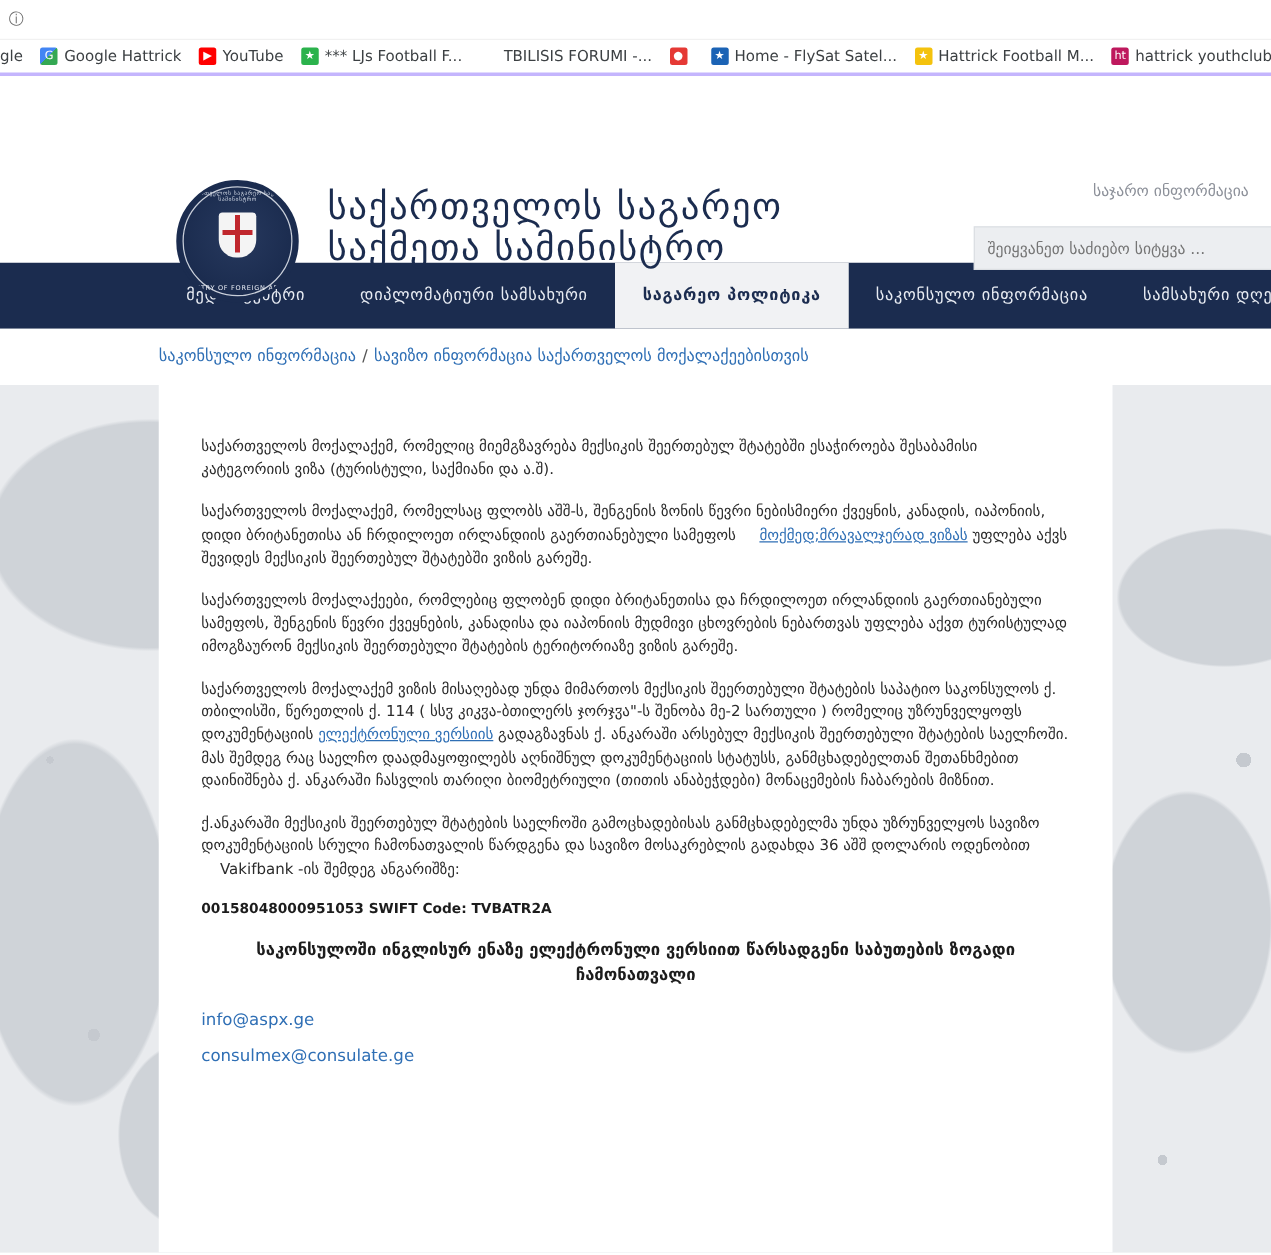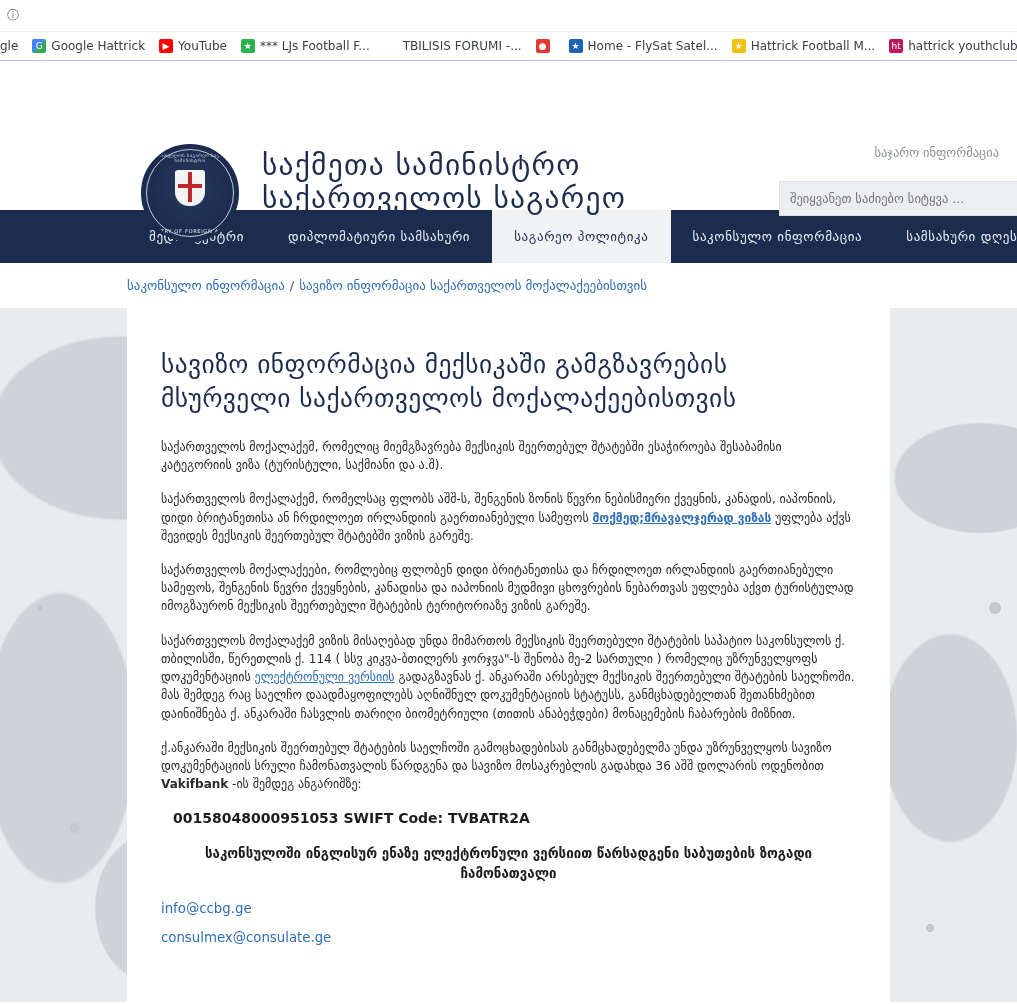--- a/index.html
+++ b/index.html
@@ -42,21 +42,21 @@
   .urltext .path { color: #5f6368; }
 
   .bookmarks {
     height: 29px;
     background: #ffffff;
     display: flex;
     align-items: center;
     font-size: 12px;
     color: #3c4043;
     overflow: hidden;
-    border-bottom: 1px solid #c4b5fd;
+    border-bottom: 3px solid #c4b5fd;
     padding-left: 0px;
   }
   .bm {
     display: flex;
     align-items: center;
     gap: 5px;
     padding: 0 7px;
     height: 24px;
     white-space: nowrap;
     flex: 0 0 auto;
@@ -206,20 +206,21 @@
     display: flex;
     align-items: center;
     padding: 0 22px;
     letter-spacing: 0.6px;
     white-space: nowrap;
     color: #e8ecf3;
   }
   .nav .item.active {
     background: #f1f2f4;
     color: #1b2c4f;
+    font-weight: bold;
   }
 
   
   .crumbs {
     height: 45px;
     background: #ffffff;
     display: flex;
     align-items: center;
     padding-left: 127px;
     font-size: 13px;
@@ -271,24 +272,24 @@
     color: #1b2c4f;
     letter-spacing: 0.4px;
   }
   p.para {
     margin: 0 0 16px 0;
     font-size: 12px;
     line-height: 1.52;
     color: #2b2b2b;
   }
   p.para a { color: #2f6fb5; }
-  .b { font-weight: bold; }
+  .b { font-weight: normal; margin-left: 15px; }
   .acct {
-    margin: 16px 0 18px 12px;
-    font-size: 14px;
+    margin: 16px 0 18px 0;
+    font-size: 11px;
     font-weight: bold;
     color: #1c1c1c;
   }
   .notebold {
     margin: 0 0 18px 0;
     font-size: 13.3px;
     font-weight: bold;
     color: #1c1c1c;
     line-height: 1.5;
     text-align: center;
@@ -349,22 +350,22 @@
   <div class="hdr">
     <div class="inner">
       <div class="emblem">
         <div class="ring"></div>
         <div class="curve-top">საქართველოს საგარეო საქმეთა სამინისტრო</div>
         <div class="shield"></div>
         <div class="curve">MINISTRY OF FOREIGN AFFAIRS OF GEORGIA</div>
       </div>
 
       <div class="sitetitle">
+        <div>საქართველოს საგარეო</div>
         <div>საქმეთა სამინისტრო</div>
-        <div>საქართველოს საგარეო</div>
       </div>
 
       <div class="toplink">საჯარო ინფორმაცია</div>
 
       <div class="searchbox">
         <input type="text" placeholder="შეიყვანეთ საძიებო სიტყვა ..." style="">
       </div>
     </div>
   </div>
 
@@ -379,34 +380,33 @@
   <div class="crumbs">
     <a href="#">საკონსულო ინფორმაცია</a>
     <span class="sep">/</span>
     <a href="#">სავიზო ინფორმაცია საქართველოს მოქალაქეებისთვის</a>
   </div>
 
   <div class="bodyarea">
     <div class="mapbg"></div>
 
     <div class="content">
-      <h1 class="pagetitle">სავიზო ინფორმაცია მექსიკაში გამგზავრების მსურველი საქართველოს მოქალაქეებისთვის</h1>
 
       <p class="para">საქართველოს მოქალაქემ, რომელიც მიემგზავრება მექსიკის შეერთებულ შტატებში ესაჭიროება შესაბამისი კატეგორიის ვიზა (ტურისტული, საქმიანი და ა.შ).</p>
 
       <p class="para"><span>საქართველოს მოქალაქემ, რომელსაც ფლობს აშშ-ს, შენგენის ზონის წევრი ნებისმიერი ქვეყნის, კანადის, იაპონიის, დიდი ბრიტანეთისა ან ჩრდილოეთ ირლანდიის გაერთიანებული სამეფოს </span><a href="#" class="b">მოქმედ;მრავალჯერად ვიზას</a><span> უფლება აქვს შევიდეს მექსიკის შეერთებულ შტატებში ვიზის გარეშე.</span></p>
 
       <p class="para">საქართველოს მოქალაქეები, რომლებიც ფლობენ დიდი ბრიტანეთისა და ჩრდილოეთ ირლანდიის გაერთიანებული სამეფოს, შენგენის წევრი ქვეყნების, კანადისა და იაპონიის მუდმივი ცხოვრების ნებართვას უფლება აქვთ ტურისტულად იმოგზაურონ მექსიკის შეერთებული შტატების ტერიტორიაზე ვიზის გარეშე.</p>
 
       <p class="para"><span>საქართველოს მოქალაქემ ვიზის მისაღებად უნდა მიმართოს მექსიკის შეერთებული შტატების საპატიო საკონსულოს ქ. თბილისში, წერეთლის ქ. 114 ( სსჳ კიკჳა-ბთილერს ჯორჯჳა"-ს შენობა მე-2 სართული ) რომელიც უზრუნველყოფს დოკუმენტაციის </span><a href="#">ელექტრონული ვერსიის</a><span> გადაგზავნას ქ. ანკარაში არსებულ მექსიკის შეერთებული შტატების საელჩოში. მას შემდეგ რაც საელჩო დაადმაყოფილებს აღნიშნულ დოკუმენტაციის სტატუსს, განმცხადებელთან შეთანხმებით დაინიშნება ქ. ანკარაში ჩასვლის თარიღი ბიომეტრიული (თითის ანაბეჭდები) მონაცემების ჩაბარების მიზნით.</span></p>
 
       <p class="para"><span>ქ.ანკარაში მექსიკის შეერთებულ შტატების საელჩოში გამოცხადებისას განმცხადებელმა უნდა უზრუნველყოს სავიზო დოკუმენტაციის სრული ჩამონათვალის წარდგენა და სავიზო მოსაკრებლის გადახდა 36 აშშ დოლარის ოდენობით </span><span class="b">Vakifbank</span><span> -ის შემდეგ ანგარიშზე:</span></p>
 
       <div class="acct">00158048000951053 SWIFT Code: TVBATR2A</div>
 
       <div class="notebold">საკონსულოში ინგლისურ ენაზე ელექტრონული ვერსიით წარსადგენი საბუთების ზოგადი ჩამონათვალი</div>
 
-      <div class="mail"><a href="#">info@ccbg.ge</a></div>
+      <div class="mail"><a href="#">info@aspx.ge</a></div>
       <div class="mail"><a href="#">consulmex@consulate.ge</a></div>
 
     </div>
   </div>
 </div>
 
 </body></html>

